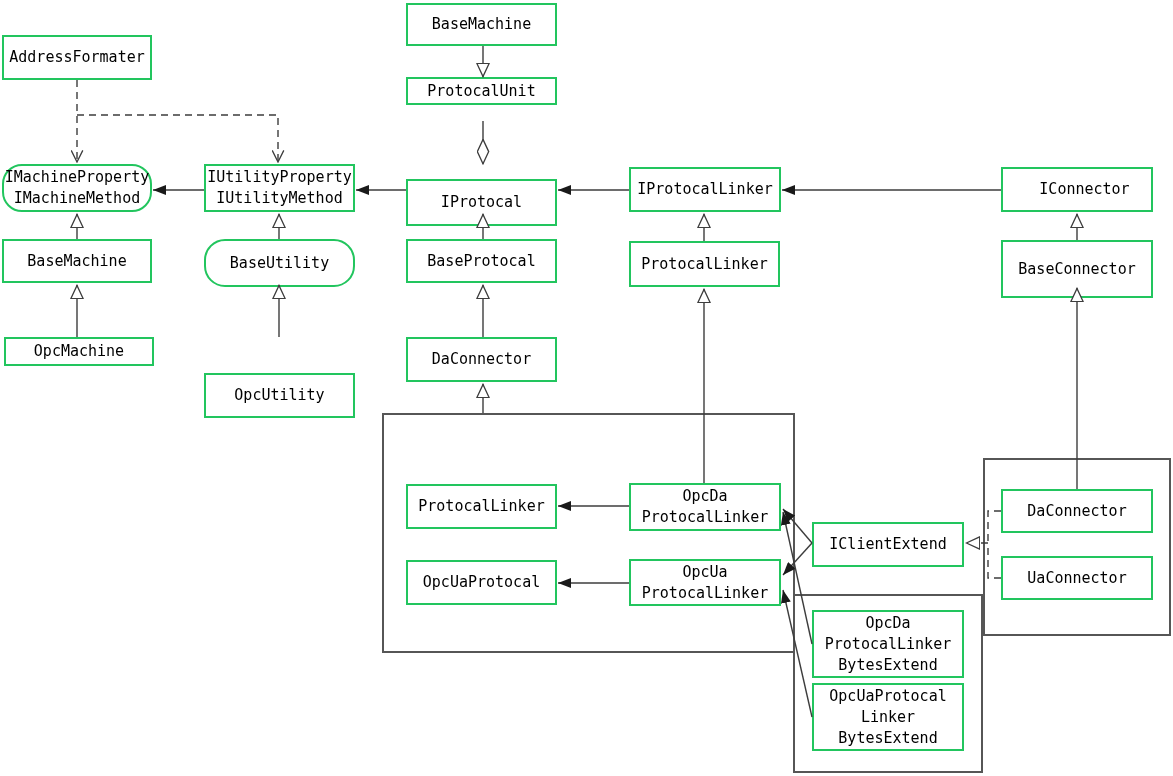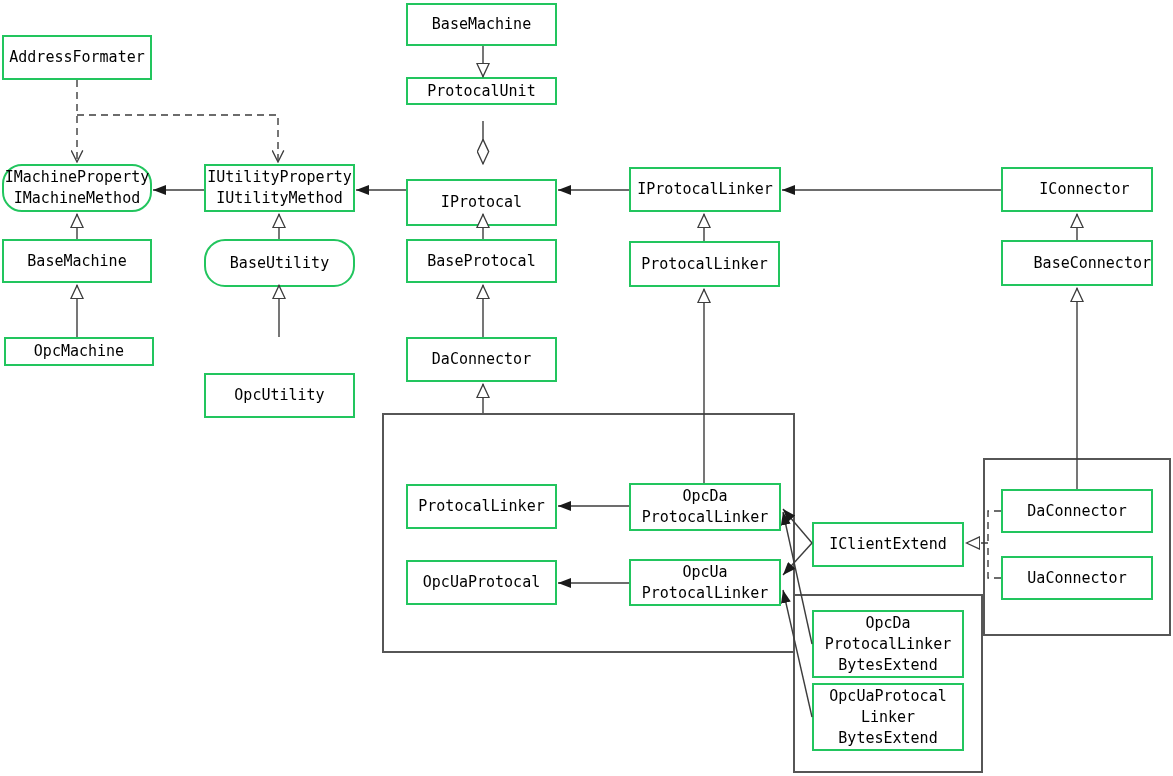--- a/index.html
+++ b/index.html
@@ -81,21 +81,21 @@
     </div>
     <div class="node" style="left: 204px; top: 239px; width: 151px; height: 48px; border-radius: 21px;">
       <span>BaseUtility</span>
     </div>
     <div class="node" style="left: 406px; top: 239px; width: 151px; height: 44px;">
       <span>BaseProtocal</span>
     </div>
     <div class="node" style="left: 629px; top: 241px; width: 151px; height: 46px;">
       <span>ProtocalLinker</span>
     </div>
-    <div class="node" style="left: 1001px; top: 240px; width: 152px; height: 46px; align-items: flex-end;">
+    <div class="node" style="left: 1001px; top: 240px; width: 152px; height: 58px;">
       <span>BaseConnector</span>
     </div>
     <div class="node" style="left: 4px; top: 337px; width: 150px; height: 29px;">
       <span>OpcMachine</span>
     </div>
     <div class="node" style="left: 204px; top: 337px; width: 151px; height: 45px; margin-top: 36px;">
       <span>OpcUtility</span>
     </div>
     <div class="node" style="left: 406px; top: 337px; width: 151px; height: 45px;">
       <span>DaConnector</span>

